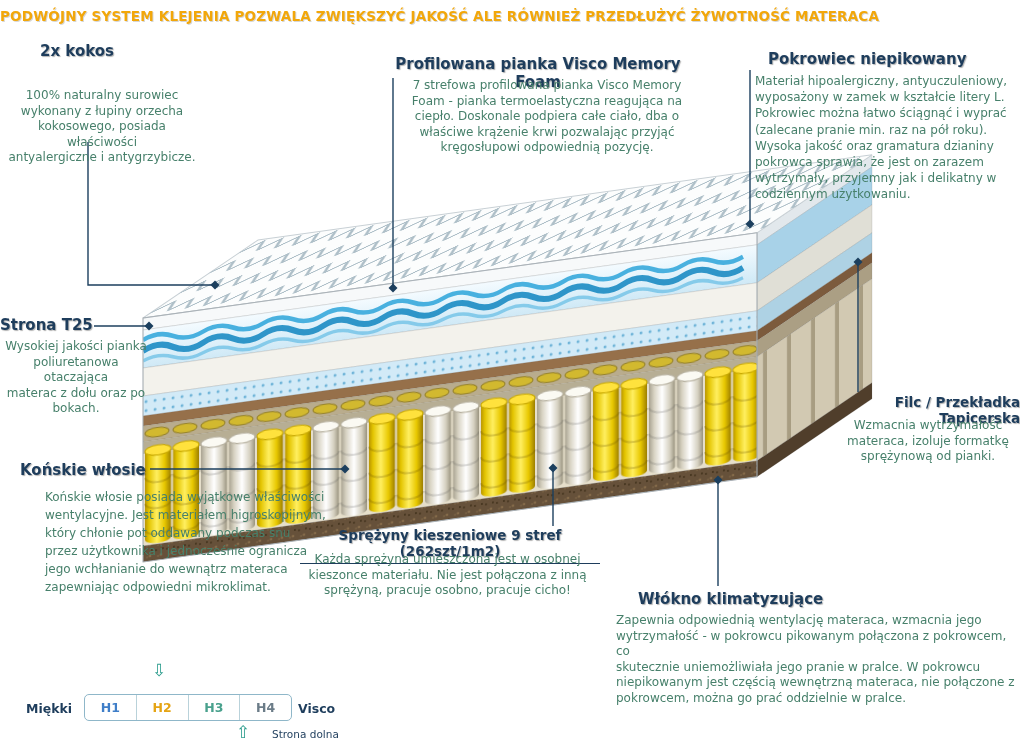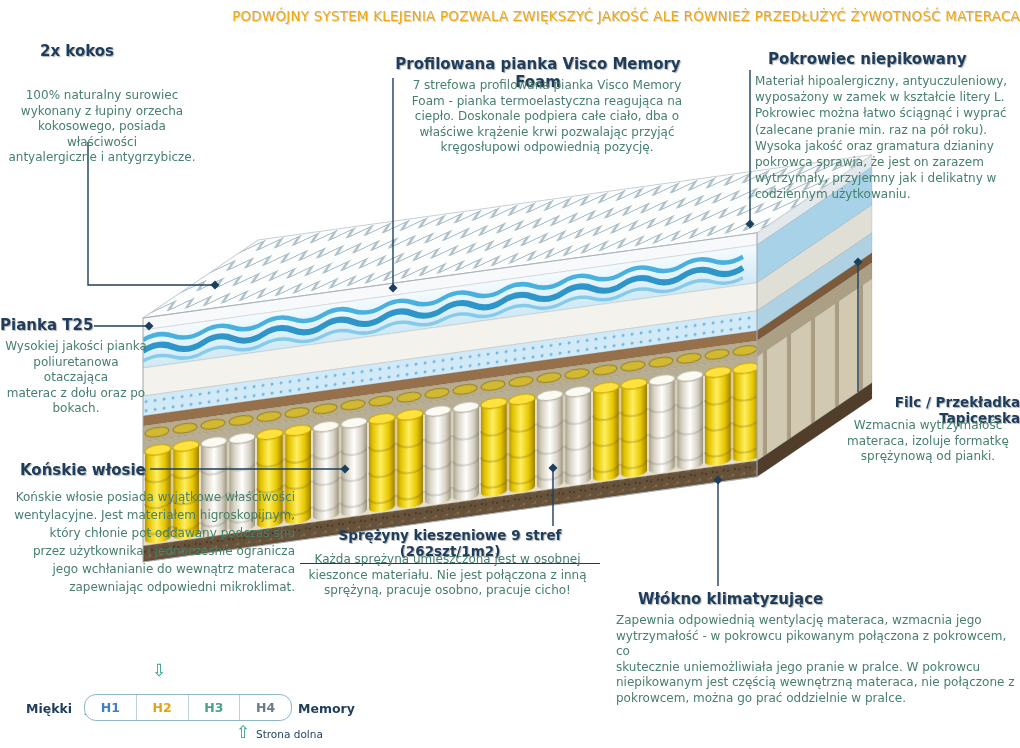--- a/index.html
+++ b/index.html
@@ -1,51 +1,51 @@
 <!DOCTYPE html>
 <html><head>
 <meta charset="utf-8">
 <style>
   html,body{margin:0;padding:0;background:#fff;}
   #stage{position:relative;width:1020px;height:748px;background:#fff;overflow:hidden;
          font-family:"DejaVu Sans","Liberation Sans",sans-serif;}
   #mattress-svg{position:absolute;left:0;top:0;z-index:1;}
   .txt{position:absolute;z-index:2;}
-  #banner{left:0;right:0;top:8px;text-align:right;font-size:13.5px;font-weight:normal;
+  #banner{left:0;right:0;top:8px;text-align:left;font-size:13.5px;font-weight:bold;
           color:#f2a70a;letter-spacing:.2px;text-shadow:1px 1px 0 rgba(120,120,120,.30);}
   .ann-h{font-size:15px;font-weight:bold;color:#1e3d5c;text-shadow:1px 1px 1px rgba(0,0,0,.30);text-align:right;}
   .ann-b{font-size:12px;color:#47806b;line-height:1.3;white-space:pre-line;}
   
   #kokos-h{left:40px;top:42px;}
   #kokos-b{left:2px;top:76px;width:200px;text-align:center;margin-top:12px;}
   #visco-h{left:388px;top:55px;width:300px;text-align:center;}
   #visco-b{left:402px;top:78px;width:290px;text-align:center;}
   #pokrowiec-h{left:768px;top:50px;}
   #pokrowiec-b{left:755px;top:73px;width:260px;text-align:left;line-height:1.35;}
   #t25-h{left:0px;top:316px;}
   #t25-b{left:0px;top:339px;width:152px;text-align:center;}
   #filc-h{left:840px;top:394px;font-size:13.5px;}
   #filc-b{left:834px;top:418px;width:188px;text-align:center;}
   #konskie-h{left:20px;top:461px;}
-  #konskie-b{left:0px;top:488px;width:295px;text-align:right;line-height:1.5;}
+  #konskie-b{left:0px;top:488px;width:295px;text-align:left;line-height:1.5;padding-left:45px;}
   #sprezyny-h{left:300px;top:527px;width:300px;text-align:center;font-size:13.5px;}
   #sprezyny-h .u{display:inline-block;border-bottom:1px solid #1e3d5c;padding-bottom:4px;
                  font-weight:bold;color:#1e3d5c;text-shadow:1px 1px 1px rgba(0,0,0,.30);}
   #sprezyny-b{left:295px;top:552px;width:305px;text-align:center;}
   #wlokno-h{left:638px;top:590px;}
   #wlokno-b{left:616px;top:613px;width:404px;text-align:left;}
   
   .small-lbl{font-size:10.5px;color:#1e3d5c;}
   #scale-top-label{left:84px;top:705px;}
-  #scale-bottom-label{left:256px;top:728px;}
+  #scale-bottom-label{left:272px;top:728px;}
   .arrow{font-size:17px;color:#2f9e8f;line-height:1;}
   #scale-arrow-down{left:152px;top:662px;}
   #scale-arrow-up{left:236px;top:724px;}
   #scale-box{left:84px;top:694px;width:208px;height:27px;display:flex;background:#fff;
-             border:1px solid #8fb7c9;border-radius:12px;box-sizing:border-box;}
+             border:1px solid #8fb7c9;border-radius:5px;box-sizing:border-box;}
   .scale-cell{flex:1;display:flex;align-items:center;justify-content:center;
               font-size:12.5px;font-weight:bold;border-right:1px solid #b9d2da;}
   .scale-cell:last-child{border-right:none;}
   .c-h1{color:#3f7ec8;} .c-h2{color:#e5a414;} .c-h3{color:#49a18d;} .c-h4{color:#6b7c88;}
   .bold-lbl{font-size:12.5px;font-weight:bold;color:#1e3d5c;}
   #scale-soft{left:26px;top:701px;} #scale-hard{left:298px;top:701px;}
 </style>
 </head>
 <body>
 
@@ -205,21 +205,21 @@
   <div id="pokrowiec-h" class="txt ann-h">Pokrowiec niepikowany</div>
   <div id="pokrowiec-b" class="txt ann-b">Materiał hipoalergiczny, antyuczuleniowy,
 wyposażony w zamek w kształcie litery L.
 Pokrowiec można łatwo ściągnąć i wyprać
 (zalecane pranie min.  raz na pół roku).
 Wysoka jakość oraz gramatura dzianiny
 pokrowca sprawia, że jest on zarazem
 wytrzymały, przyjemny jak i delikatny w
 codziennym użytkowaniu.</div>
 
-  <div id="t25-h" class="txt ann-h">Pianka T25</div>
+  <div id="t25-h" class="txt ann-h">Strona T25</div>
   <div id="t25-b" class="txt ann-b">Wysokiej jakości pianka
 poliuretanowa otaczająca
 materac z dołu oraz po
 bokach.</div>
 
   <div id="filc-h" class="txt ann-h">Filc / Przekładka Tapicerska</div>
   <div id="filc-b" class="txt ann-b">Wzmacnia wytrzymałość
 materaca, izoluje formatkę
 sprężynową od pianki.</div>
 
@@ -248,18 +248,18 @@
   <div id="scale-top-label" class="txt small-lbl">Strona górna</div>
   <div id="scale-arrow-down" class="txt arrow">⇩</div>
 
   <div id="scale-soft" class="txt bold-lbl">Miękki</div>
   <div id="scale-box" class="txt">
     <div class="scale-cell c-h1">H1</div>
     <div class="scale-cell c-h2">H2</div>
     <div class="scale-cell c-h3">H3</div>
     <div class="scale-cell c-h4">H4</div>
   </div>
-  <div id="scale-hard" class="txt bold-lbl">Memory</div>
+  <div id="scale-hard" class="txt bold-lbl">Visco</div>
 
   <div id="scale-arrow-up" class="txt arrow">⇧</div>
   <div id="scale-bottom-label" class="txt small-lbl">Strona dolna</div>
 
 </div>
 
 </body></html>

